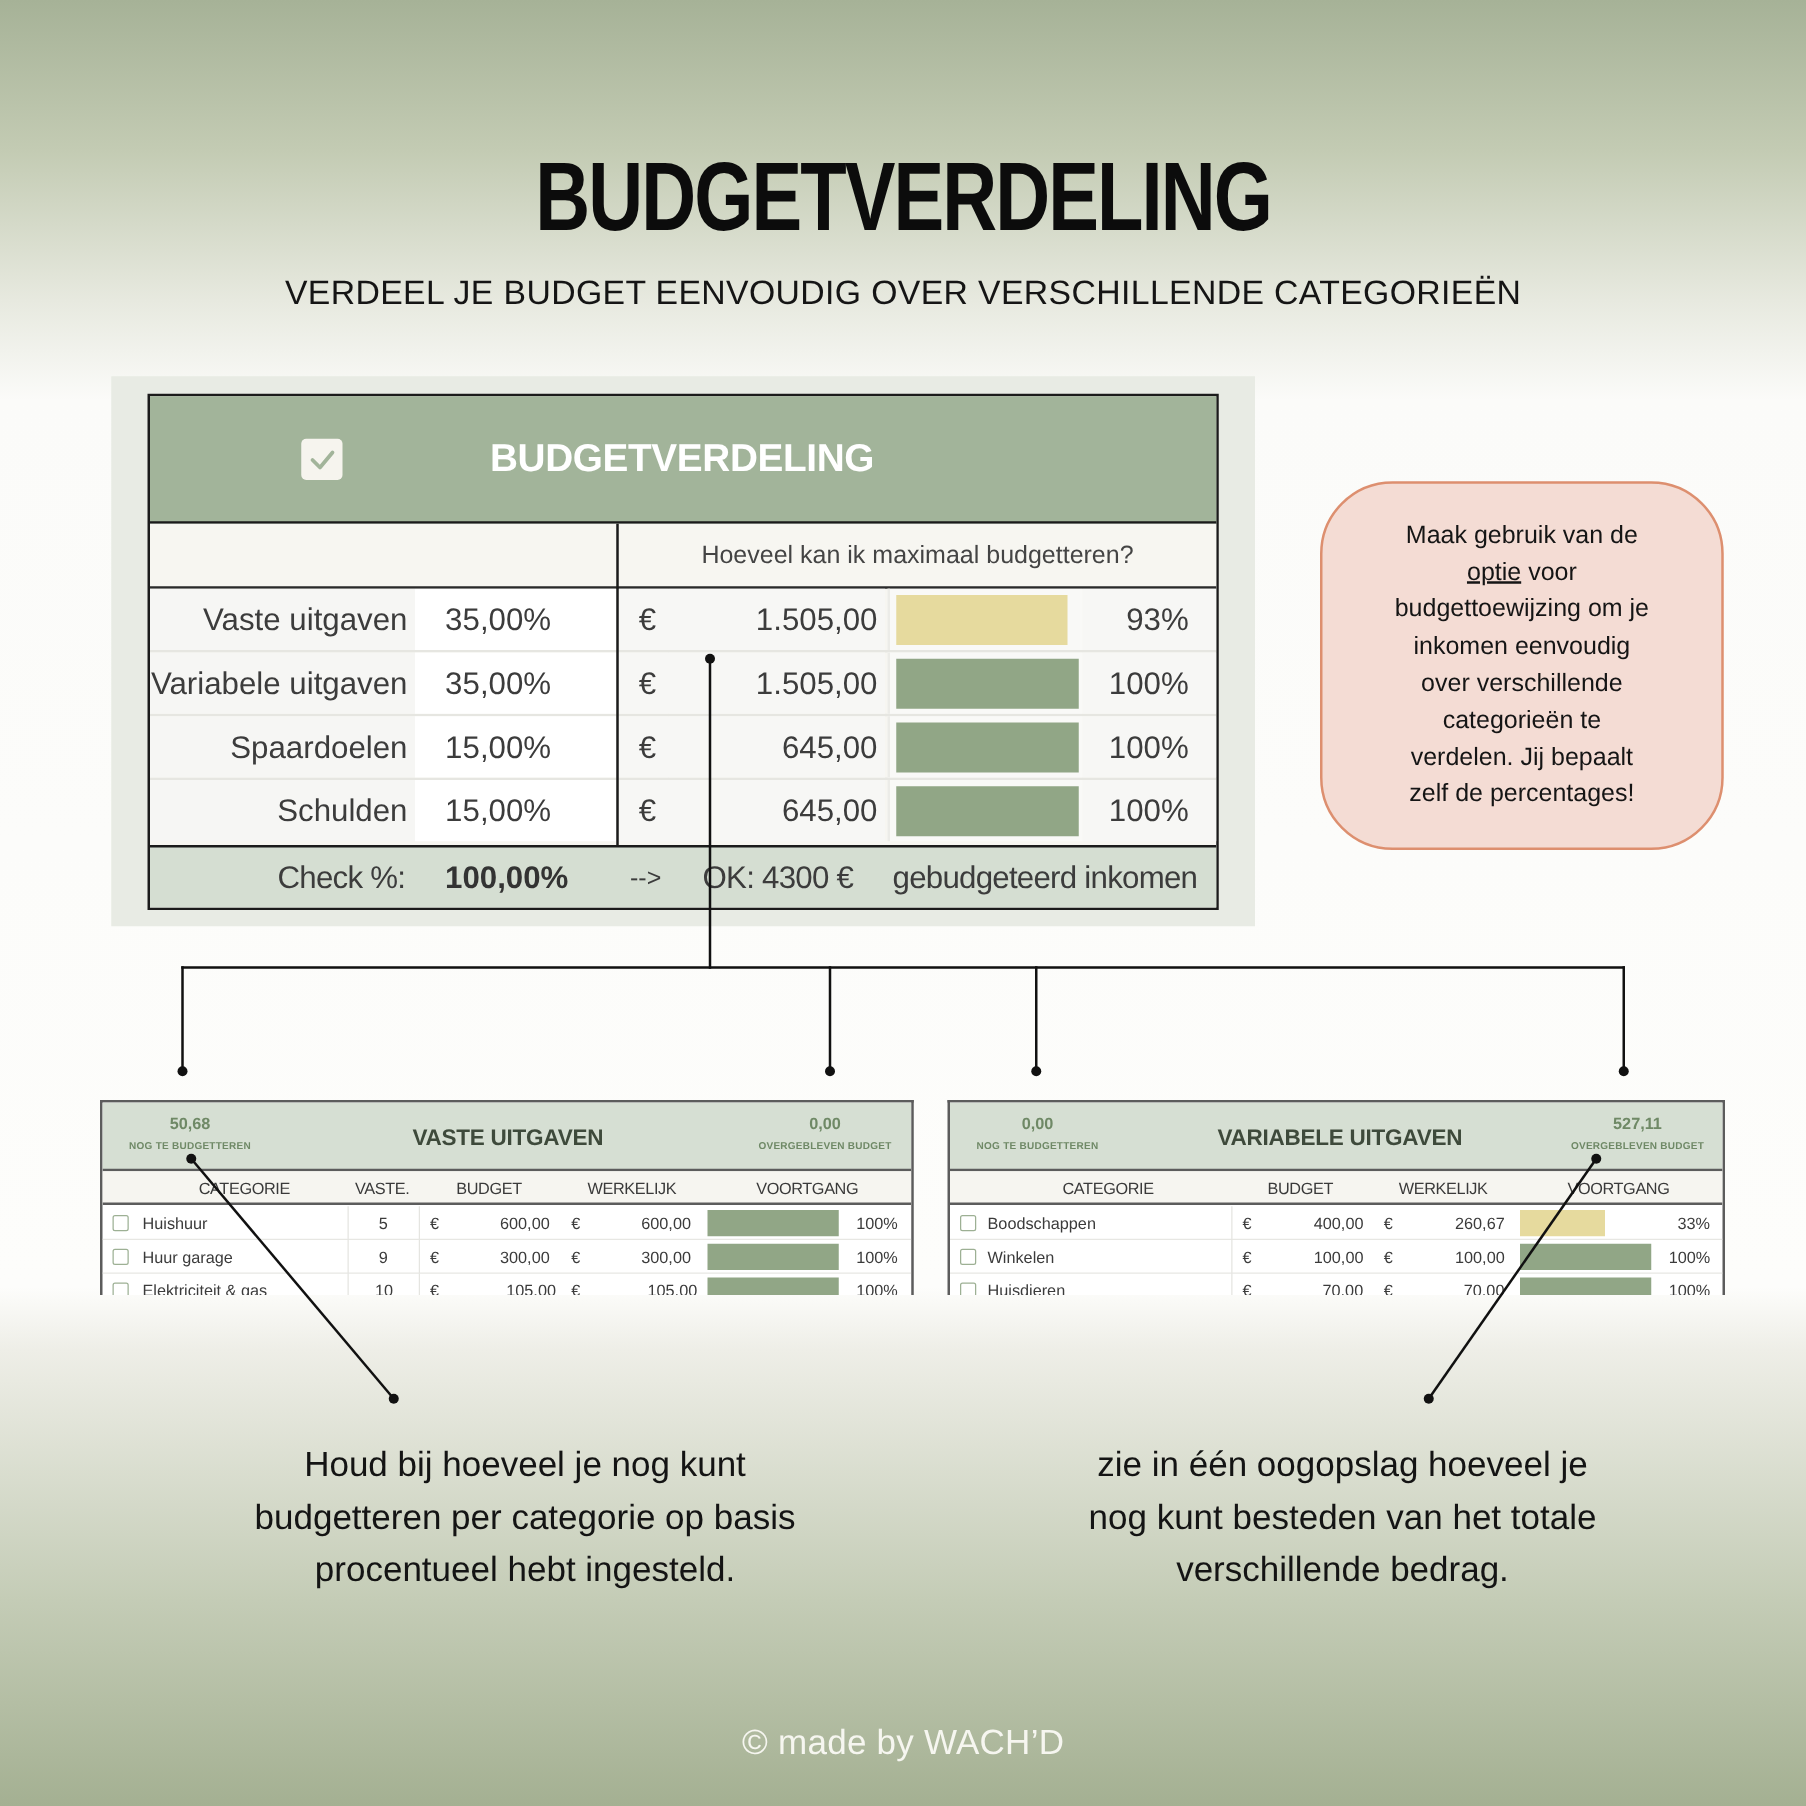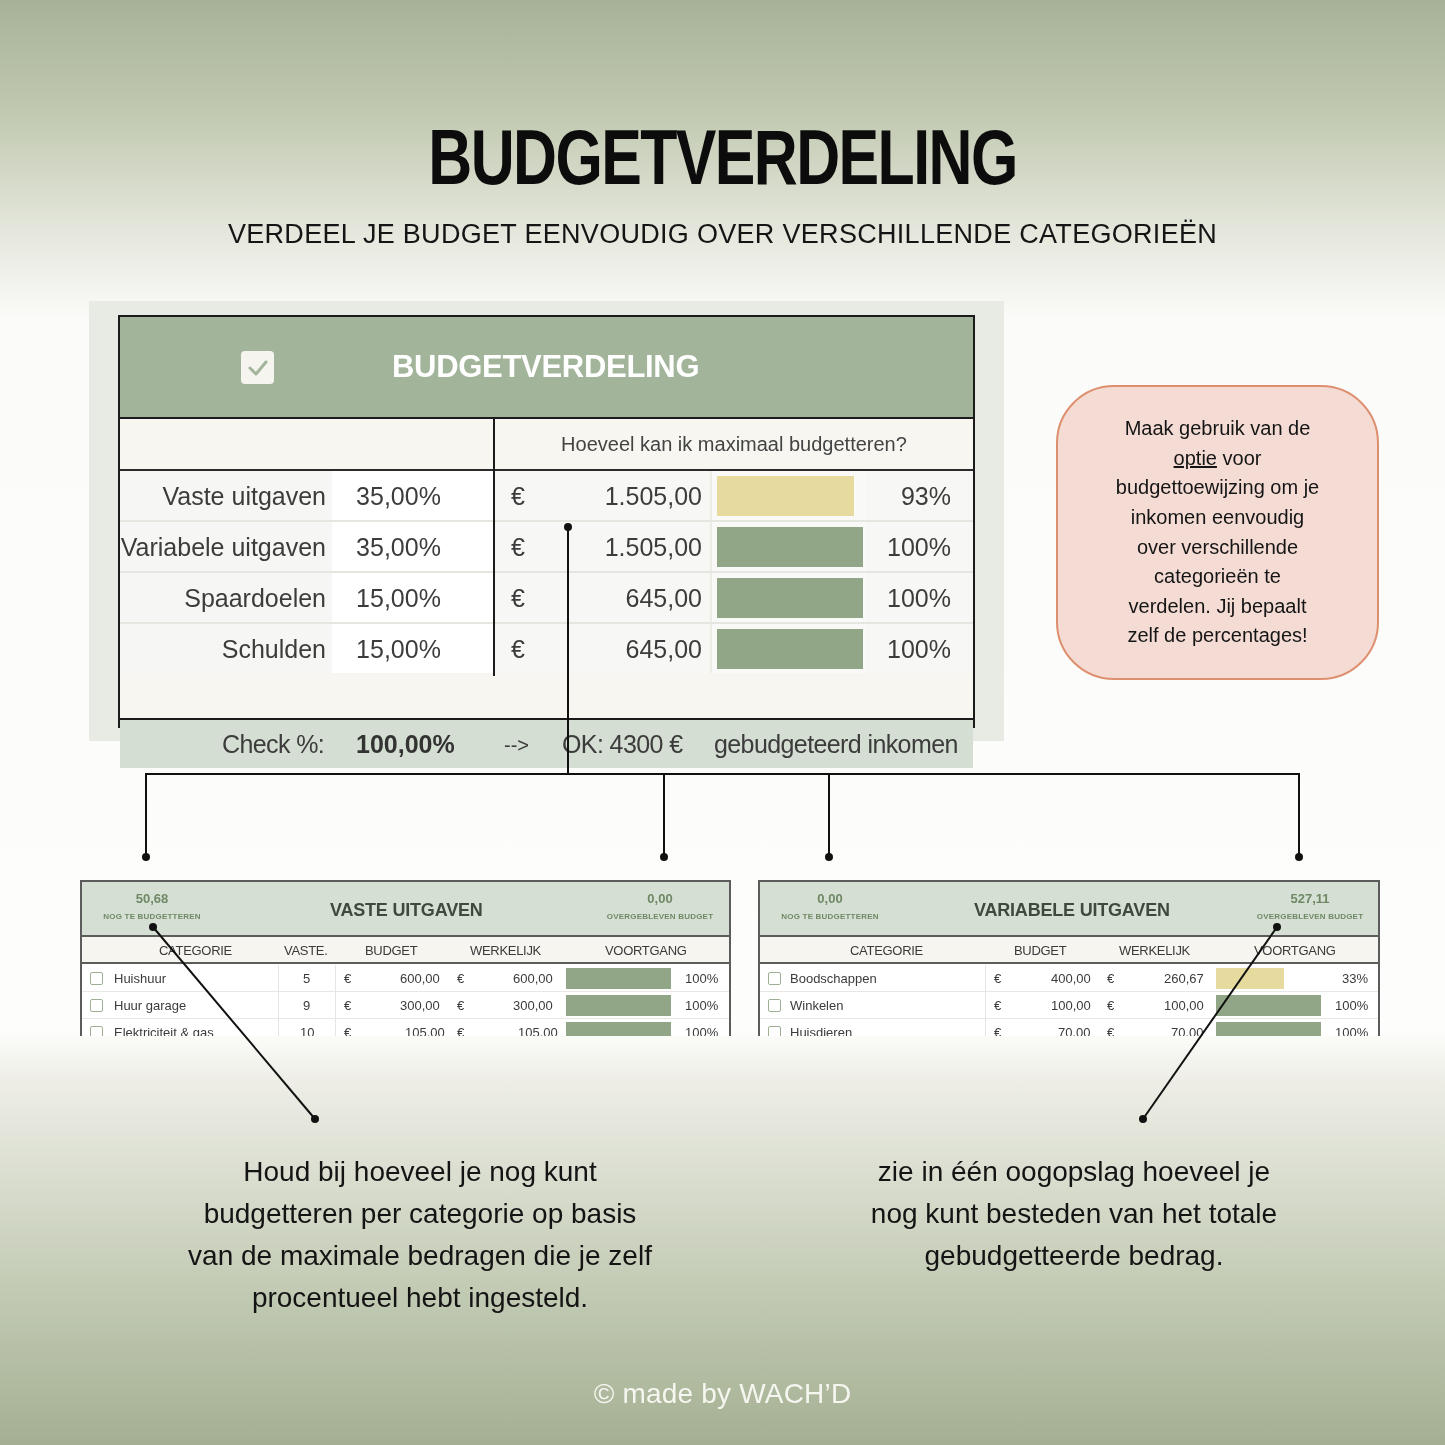--- a/index.html
+++ b/index.html
@@ -68,21 +68,21 @@
   .c-label { left: 0; width: 212px; text-align: right; padding-right: 6px; background: #f6f6f4; }
   .c-pct { left: 212px; width: 161px; text-align: center; background: #ffffff; padding-right: 28px; }
   .c-euro { left: 375px; width: 40px; padding-left: 16px; background: #f7f7f5; }
   .c-amount { left: 415px; width: 173px; text-align: right; padding-right: 6px; background: #f7f7f5; }
   .c-bar { left: 590px; width: 156px; background: #f9f9f7; border-left: 2px solid #ecece8; }
   .bar-fill { position: absolute; left: 5px; top: 5px; height: 40px; }
   .c-bar-pct { left: 746px; width: 107px; text-align: right; padding-right: 22px; background: #f7f7f5; }
   .footer-row {
     position: absolute; left: 0; top: 359px; width: 853px; height: 50px;
     background: #d5ded2; border-top: 2px solid #1b1b1b;
-    font-size: 25px; color: #3c3c3c; margin-top: 42px;
+    font-size: 25px; color: #3c3c3c;
   }
   .footer-row span { position: absolute; top: 10px; }
   .f-label { left: 102px; letter-spacing: -0.6px; }
   .f-pct { left: 236px; font-weight: 700; color: #333; }
   .f-arrow { left: 384px; font-size: 20px; top: 14px !important; }
   .f-ok { left: 442px; letter-spacing: -0.6px; }
   .f-inc { left: 594px; letter-spacing: -0.6px; }
 
   
   .tip {
@@ -346,22 +346,21 @@
   <circle cx="153" cy="927" r="4" fill="#111"></circle>
   <circle cx="315" cy="1119" r="4" fill="#111"></circle>
   <line x1="1277" y1="927" x2="1143" y2="1119" stroke="#111" stroke-width="2"></line>
   <circle cx="1277" cy="927" r="4" fill="#111"></circle>
   <circle cx="1143" cy="1119" r="4" fill="#111"></circle>
 </svg>
 
 <div class="caption" style="left:140px; width:560px;">
   <div>Houd bij hoeveel je nog kunt</div>
   <div>budgetteren per categorie op basis</div>
-  <div>van de maximale bedragen die je zelf</div>
   <div>procentueel hebt ingesteld.</div>
 </div>
 <div class="caption" style="left:820px; width:508px;">
   <div>zie in één oogopslag hoeveel je</div>
   <div>nog kunt besteden van het totale</div>
-  <div>gebudgetteerde bedrag.</div>
+  <div>verschillende bedrag.</div>
 </div>
 
 <div class="credit">© made by WACH’D</div>
 
 </body></html>

